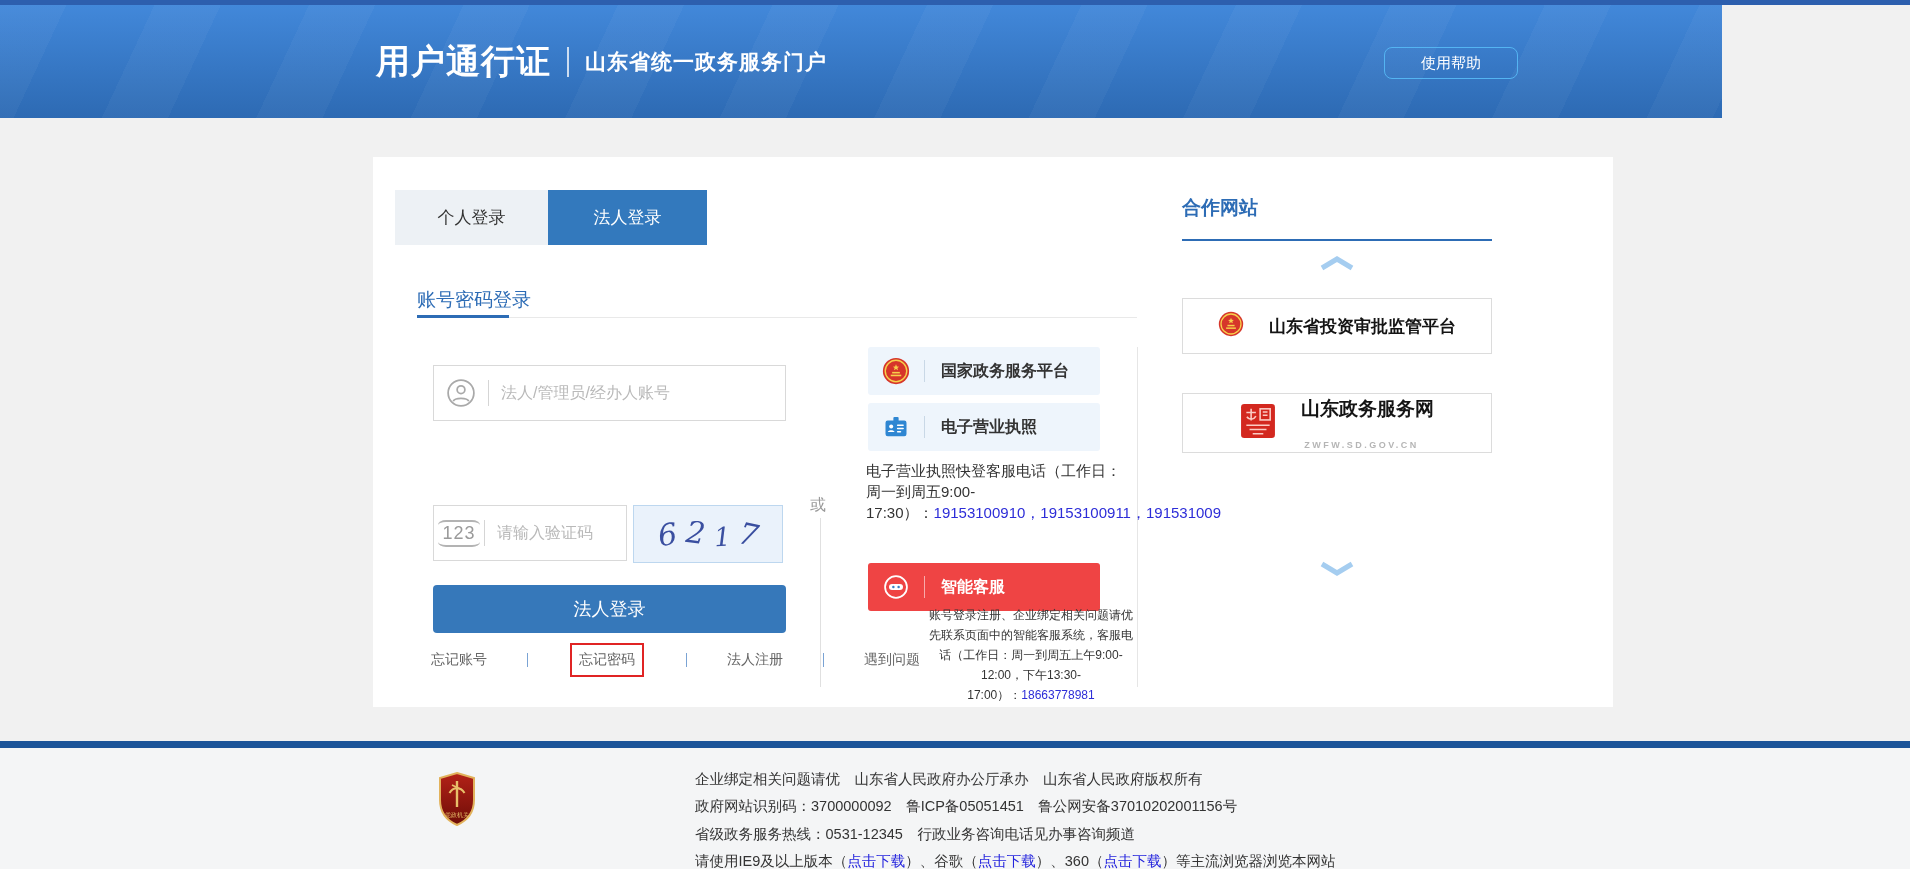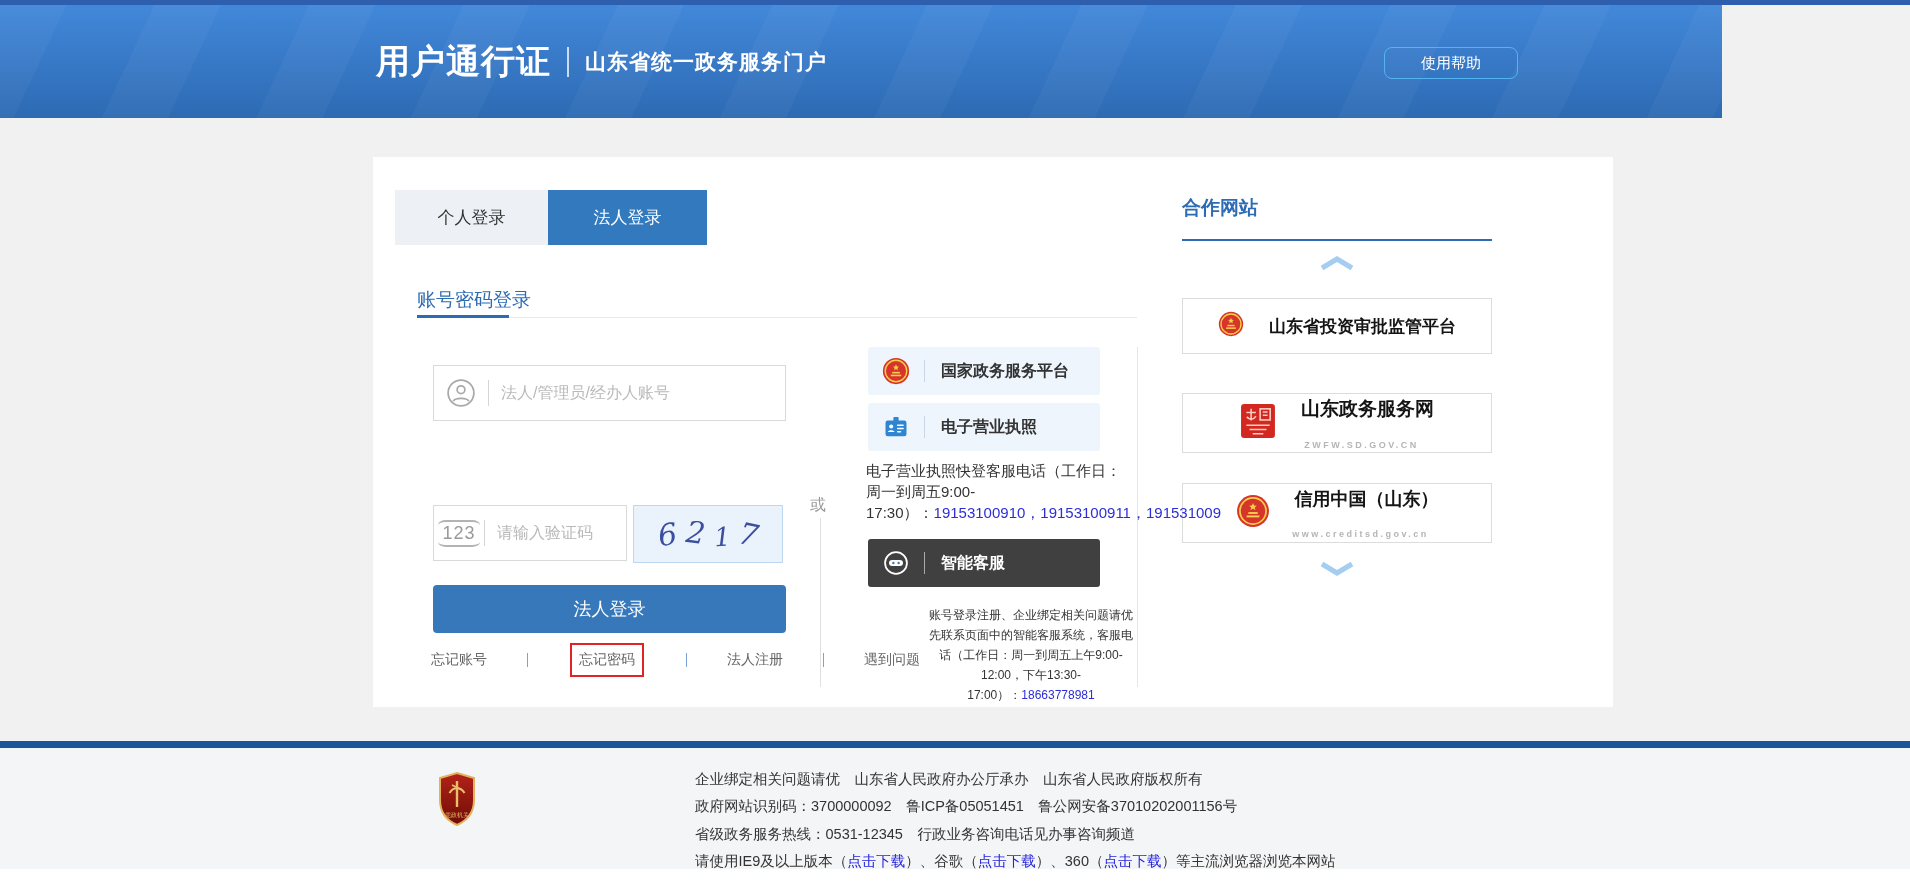--- a/index.html
+++ b/index.html
@@ -65,21 +65,21 @@
 
   .or-line{left:447px;top:361px;width:1px;height:169px;background:#e0e0e0;}
   .or-text{left:437px;top:338px;font-size:16px;color:#999;}
   .divider2{left:764px;top:190px;width:1px;height:340px;background:#e6e6e6;}
 
   
   .quick-btn{left:495px;width:232px;height:48px;display:flex;align-items:center;
              border-radius:3px;cursor:pointer;font-size:16px;font-weight:bold;}
   .qb-national{top:190px;background:#eef5fc;color:#333;}
   .qb-license{top:246px;background:#eef5fc;color:#333;}
-  .qb-smart{top:382px;background:#404040;color:#fff;}
+  .qb-smart{top:406px;background:#ef4444;color:#fff;}
   .qicon{width:56px;min-width:56px;display:flex;align-items:center;justify-content:center;}
   .qsep{width:1px;height:22px;background:#c9d8e6;margin-right:16px;}
   .qb-smart .qsep{background:rgba(255,255,255,.55);}
 
   .note1{left:493px;top:303px;width:356px;height:66px;overflow:hidden;
          font-size:15px;line-height:21px;color:#333;z-index:3;}
   .note2{left:493px;top:448px;width:330px;font-size:12px;line-height:20px;color:#333;text-align:center;}
   .nowrap-line{white-space:nowrap;}
   .phone-link{color:#2d2dd8;cursor:pointer;}
 
@@ -260,35 +260,20 @@
             <path d="M6 21h22M9 25h16M12 29h10"></path>
           </g>
         </svg>
       </span>
       <span class="pc-text">
         <span class="pc-name">山东政务服务网</span>
         <span class="pc-sub">ZWFW.SD.GOV.CN</span>
       </span>
     </div>
 
-    <div class="abs partner-card pc-3">
-      <span>
-        <svg width="34" height="34" viewBox="0 0 32 32">
-          <circle cx="16" cy="16" r="15" fill="#d6352a"></circle>
-          <circle cx="16" cy="16" r="12.3" fill="none" stroke="#f7d04b" stroke-width="1.6"></circle>
-          <polygon fill="#f7d04b" points="16,8.4 17.0,10.9 19.6,11.0 17.6,12.7 18.3,15.2 16,13.7 13.7,15.2 14.4,12.7 12.4,11.0 15.0,10.9"></polygon>
-          <rect x="11.6" y="17" width="8.8" height="1.8" fill="#f7d04b"></rect>
-          <rect x="10" y="20.2" width="12" height="1.8" fill="#f7d04b"></rect>
-        </svg>
-      </span>
-      <span class="pc-text">
-        <span class="pc-name">信用中国（山东）</span>
-        <span class="pc-sub">www.creditsd.gov.cn</span>
-      </span>
-    </div>
 
     <svg class="abs chevron chev-down" viewBox="0 0 36 16">
       <polyline points="3,4 18,13 33,4" fill="none" stroke="#a5cdf0" stroke-width="5"></polyline>
     </svg>
   </div>
 
   <div class="abs footer-bar"></div>
   <div class="abs footer"></div>
   <div class="abs page-bottom"></div>
 

